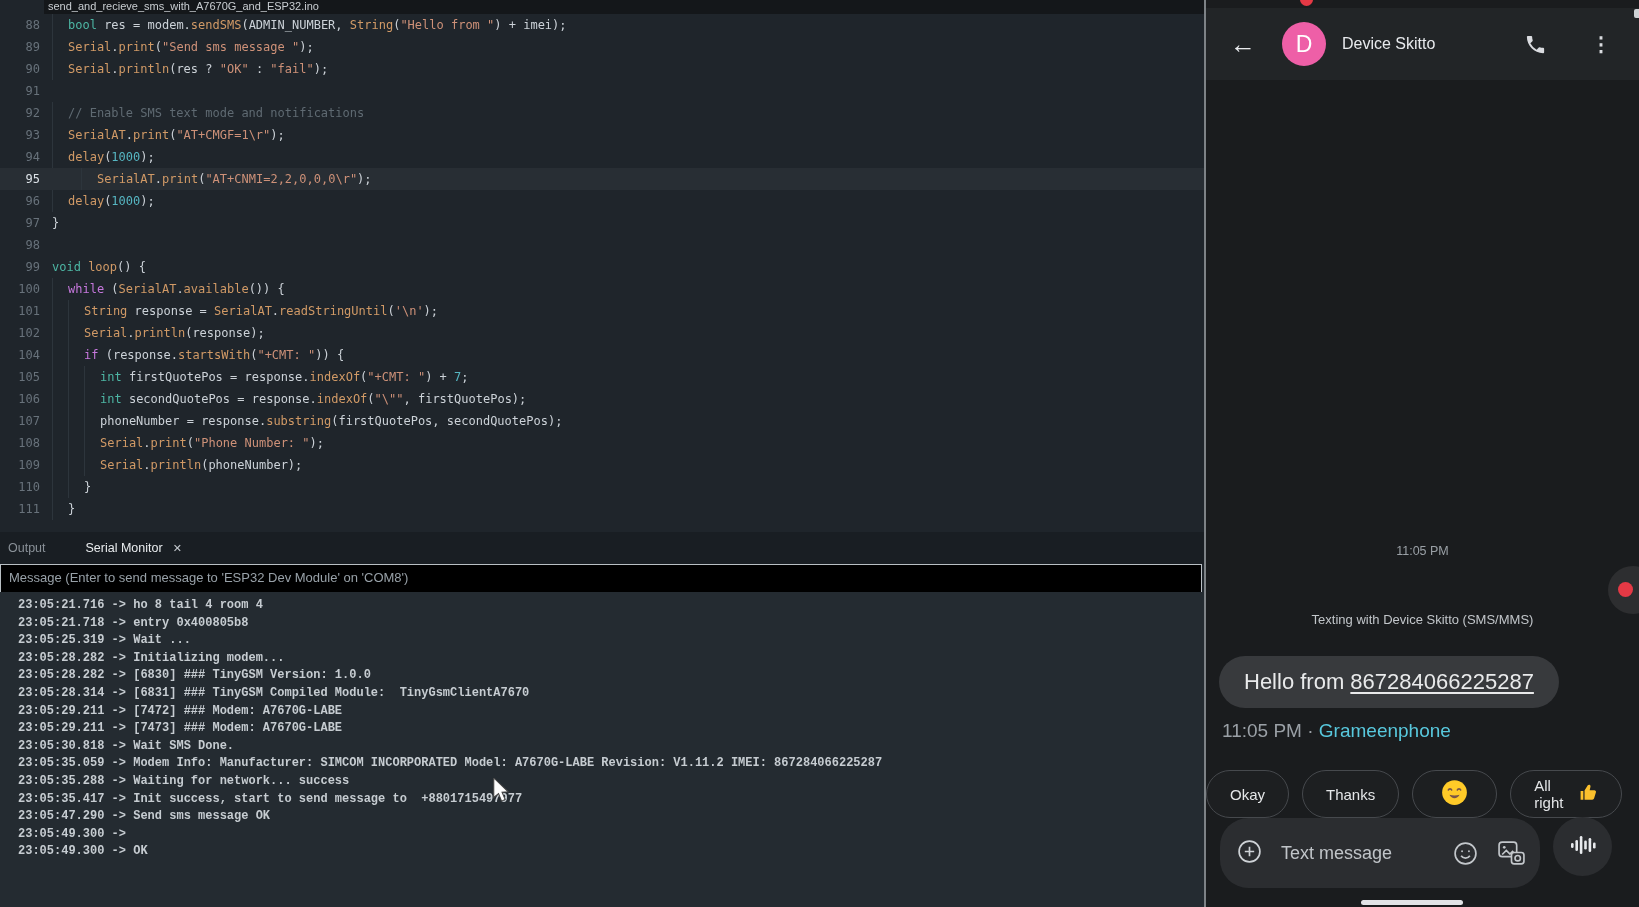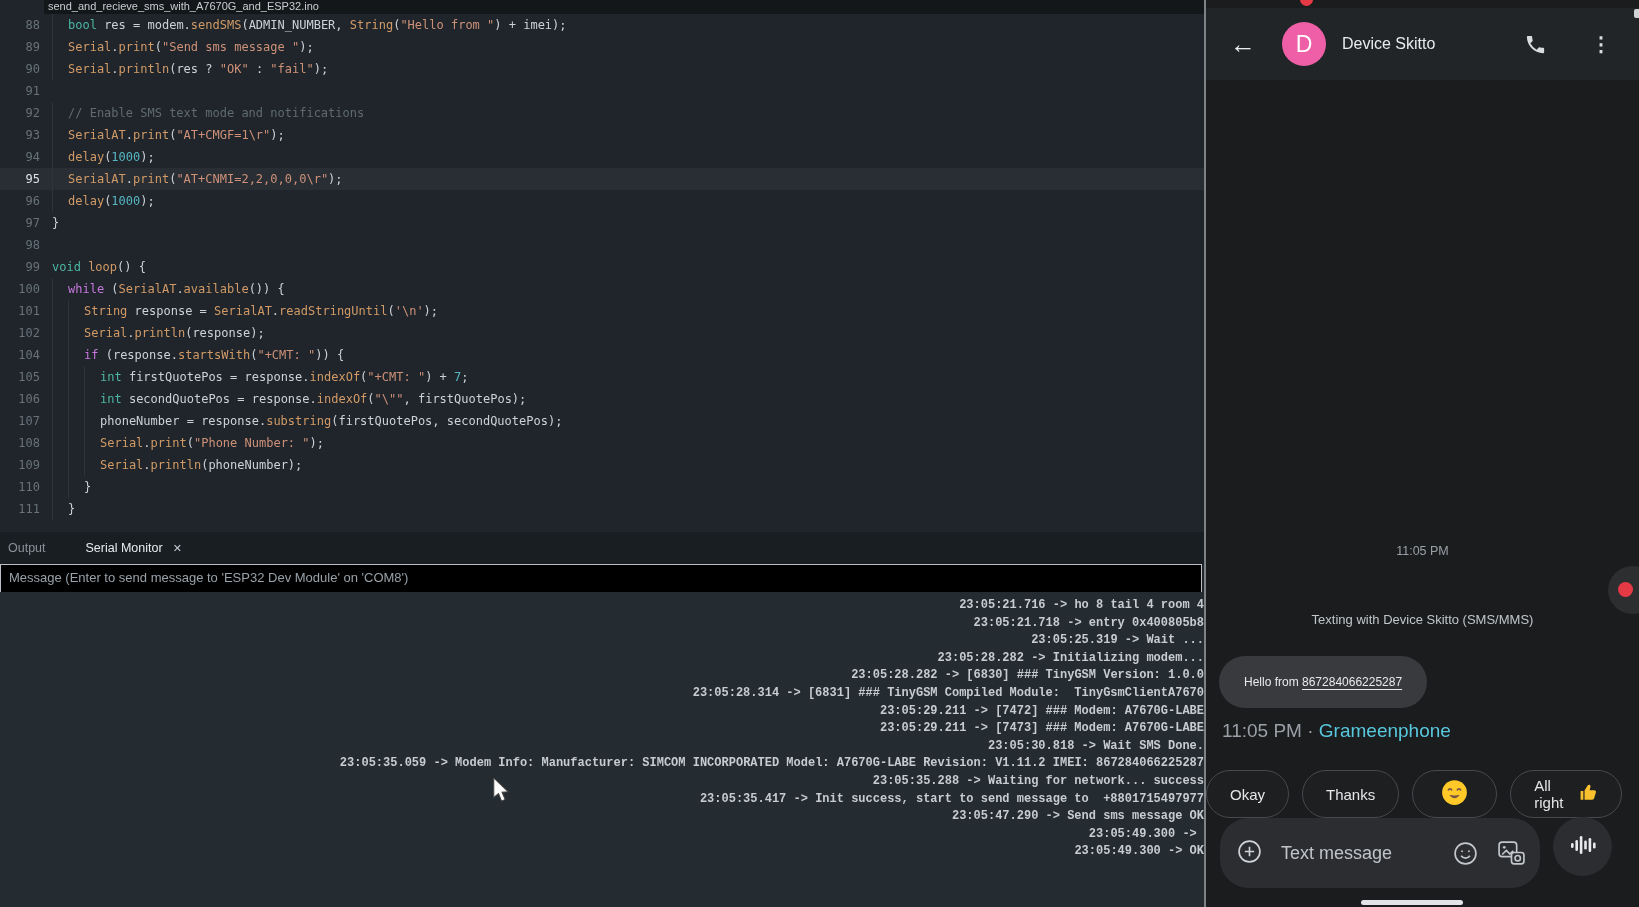--- a/index.html
+++ b/index.html
@@ -6,39 +6,39 @@
   .screen{position:relative;width:1639px;height:907px;background:#0a0a0a;overflow:hidden;
           font-family:"Liberation Sans",sans-serif;-webkit-font-smoothing:antialiased;}
 
   
   .ide{position:absolute;left:0;top:0;width:1204px;height:907px;background:#1f252b;}
   .ide-titlebar{position:absolute;left:0;top:0;width:100%;height:14px;background:#14171a;
     color:#c9ced2;font-size:11px;line-height:13px;padding-left:4px;box-sizing:border-box;white-space:nowrap;margin-left:44px;}
   .code-area{position:absolute;left:0;top:14px;width:100%;height:518px;overflow:hidden;
     font-family:"DejaVu Sans Mono",monospace;font-size:12px;}
   .cline{display:flex;height:22px;line-height:22px;}
-  .cline.active{background:rgba(255,255,255,.045);}
+  .cline.active{background:rgba(255,255,255,.045);gap:29px;}
   .lnum{width:40px;text-align:right;color:#68727b;flex:none;font-size:12px;}
   .cline.active .lnum{color:#dde3e8;}
   .ltext{white-space:pre;padding-left:12px;color:#ccd2d8;}
   .ind{display:inline-block;width:15px;height:22px;border-left:1px solid #2d353c;vertical-align:top;}
   .tk-p{color:#ccd2d8}.tk-k{color:var(--code-keyword)}.tk-t{color:var(--code-type)}
   .tk-f{color:var(--code-fn)}.tk-s{color:var(--code-string)}.tk-n{color:var(--code-number)}
   .tk-c{color:var(--code-comment)}
   .panel-tabs{position:absolute;left:0;top:532px;width:100%;height:32px;background:#191e23;
     display:flex;align-items:center;font-size:12.5px;}
   .tab-output{color:#8a9198;margin-left:8px;}
   .tab-serial{color:#e9ecee;margin-left:40px;display:flex;align-items:center;gap:10px;}
   .tab-close{color:#c6cbd0;font-size:11px;}
   .msg-bar{position:absolute;left:0;top:564px;width:1202px;height:36px;background:#000;
     border:1px solid #b9bfc4;box-sizing:border-box;color:#98a1a8;font-size:13px;line-height:25px;
     padding-left:8px;white-space:nowrap;overflow:hidden;}
   .serial-out{position:absolute;left:0;top:592px;width:100%;height:315px;background:#242b31;
     padding:5px 0 0 18px;box-sizing:border-box;font-family:"Liberation Mono",monospace;
-    font-size:12px;font-weight:700;color:#c6ccd1;overflow:hidden;text-align:right;}
+    font-size:12px;font-weight:700;color:#c6ccd1;overflow:hidden;}
   .sline{height:17.6px;line-height:17.6px;white-space:pre;}
 
   
   .phone{position:absolute;left:1204px;top:0;width:435px;height:907px;background:#1a1c1e;
     border-left:2px solid #7d8286;box-sizing:border-box;color:#e8eaed;}
   .top-red{position:absolute;left:94px;top:-7px;width:13px;height:13px;border-radius:50%;background:var(--record-red);}
   .ph-header{position:absolute;left:0;top:8px;width:100%;height:72px;background:#222527;
     display:flex;align-items:center;}
   .back{margin-left:24px;font-size:26px;color:#e8eaed;line-height:1;}
   .avatar{margin-left:26px;width:44px;height:44px;border-radius:50%;background:var(--avatar-pink);
@@ -46,21 +46,21 @@
   .ph-title{margin-left:16px;font-size:16px;color:#e8eaed;}
   .ph-spacer{flex:1;}
   .call-btn{margin-right:44px;display:flex;}
   .overflow{margin-right:28px;font-size:20px;color:#dadce0;font-weight:700;line-height:1;}
   .session-time{position:absolute;top:544px;width:100%;text-align:center;color:#9aa0a6;font-size:12.5px;}
   .rec-bubble{position:absolute;left:402px;top:566px;width:50px;height:48px;border-radius:50%;background:#2d2e30;}
   .rec-dot{position:absolute;left:10px;top:16px;width:15px;height:15px;border-radius:50%;background:var(--record-red);}
   .rec-mark{position:absolute;right:0;top:9px;width:5px;height:9px;background:#cfd3d6;border-radius:2px 0 0 2px;}
   .texting-note{position:absolute;top:612px;width:100%;text-align:center;color:#c2c6ca;font-size:13px;}
   .bubble{position:absolute;left:13px;top:656px;height:52px;border-radius:26px;background:#383a3d;
-    color:#e9eaeb;font-size:12px;display:inline-flex;align-items:center;padding:0 25px;white-space:pre;}
+    color:#e9eaeb;font-size:22px;display:inline-flex;align-items:center;padding:0 25px;white-space:pre;}
   .bubble .num{text-decoration:underline;text-underline-offset:3px;}
   .meta{position:absolute;left:16px;top:720px;font-size:19px;color:#9aa0a6;}
   .meta .carrier{color:var(--carrier-link);}
   .chips{position:absolute;top:750px;right:17px;height:48px;display:flex;gap:13px;align-items:center;}
   .chip{height:48px;box-sizing:border-box;border:1.5px solid #46494d;border-radius:24px;
     display:flex;align-items:center;padding:0 23px;color:#e4e6e8;font-size:15px;gap:8px;background:#1d1f21;margin-top:40px;}
   .chip.icon-only{padding:0 28px;}
   .compose{position:absolute;left:14px;top:818px;width:320px;height:70px;border-radius:28.5px;
     background:#2b2d30;display:flex;align-items:center;padding:0 14px 0 17px;box-sizing:border-box;}
   .compose-ph{flex:1;margin-left:19px;color:#c0c4c8;font-size:18px;}

